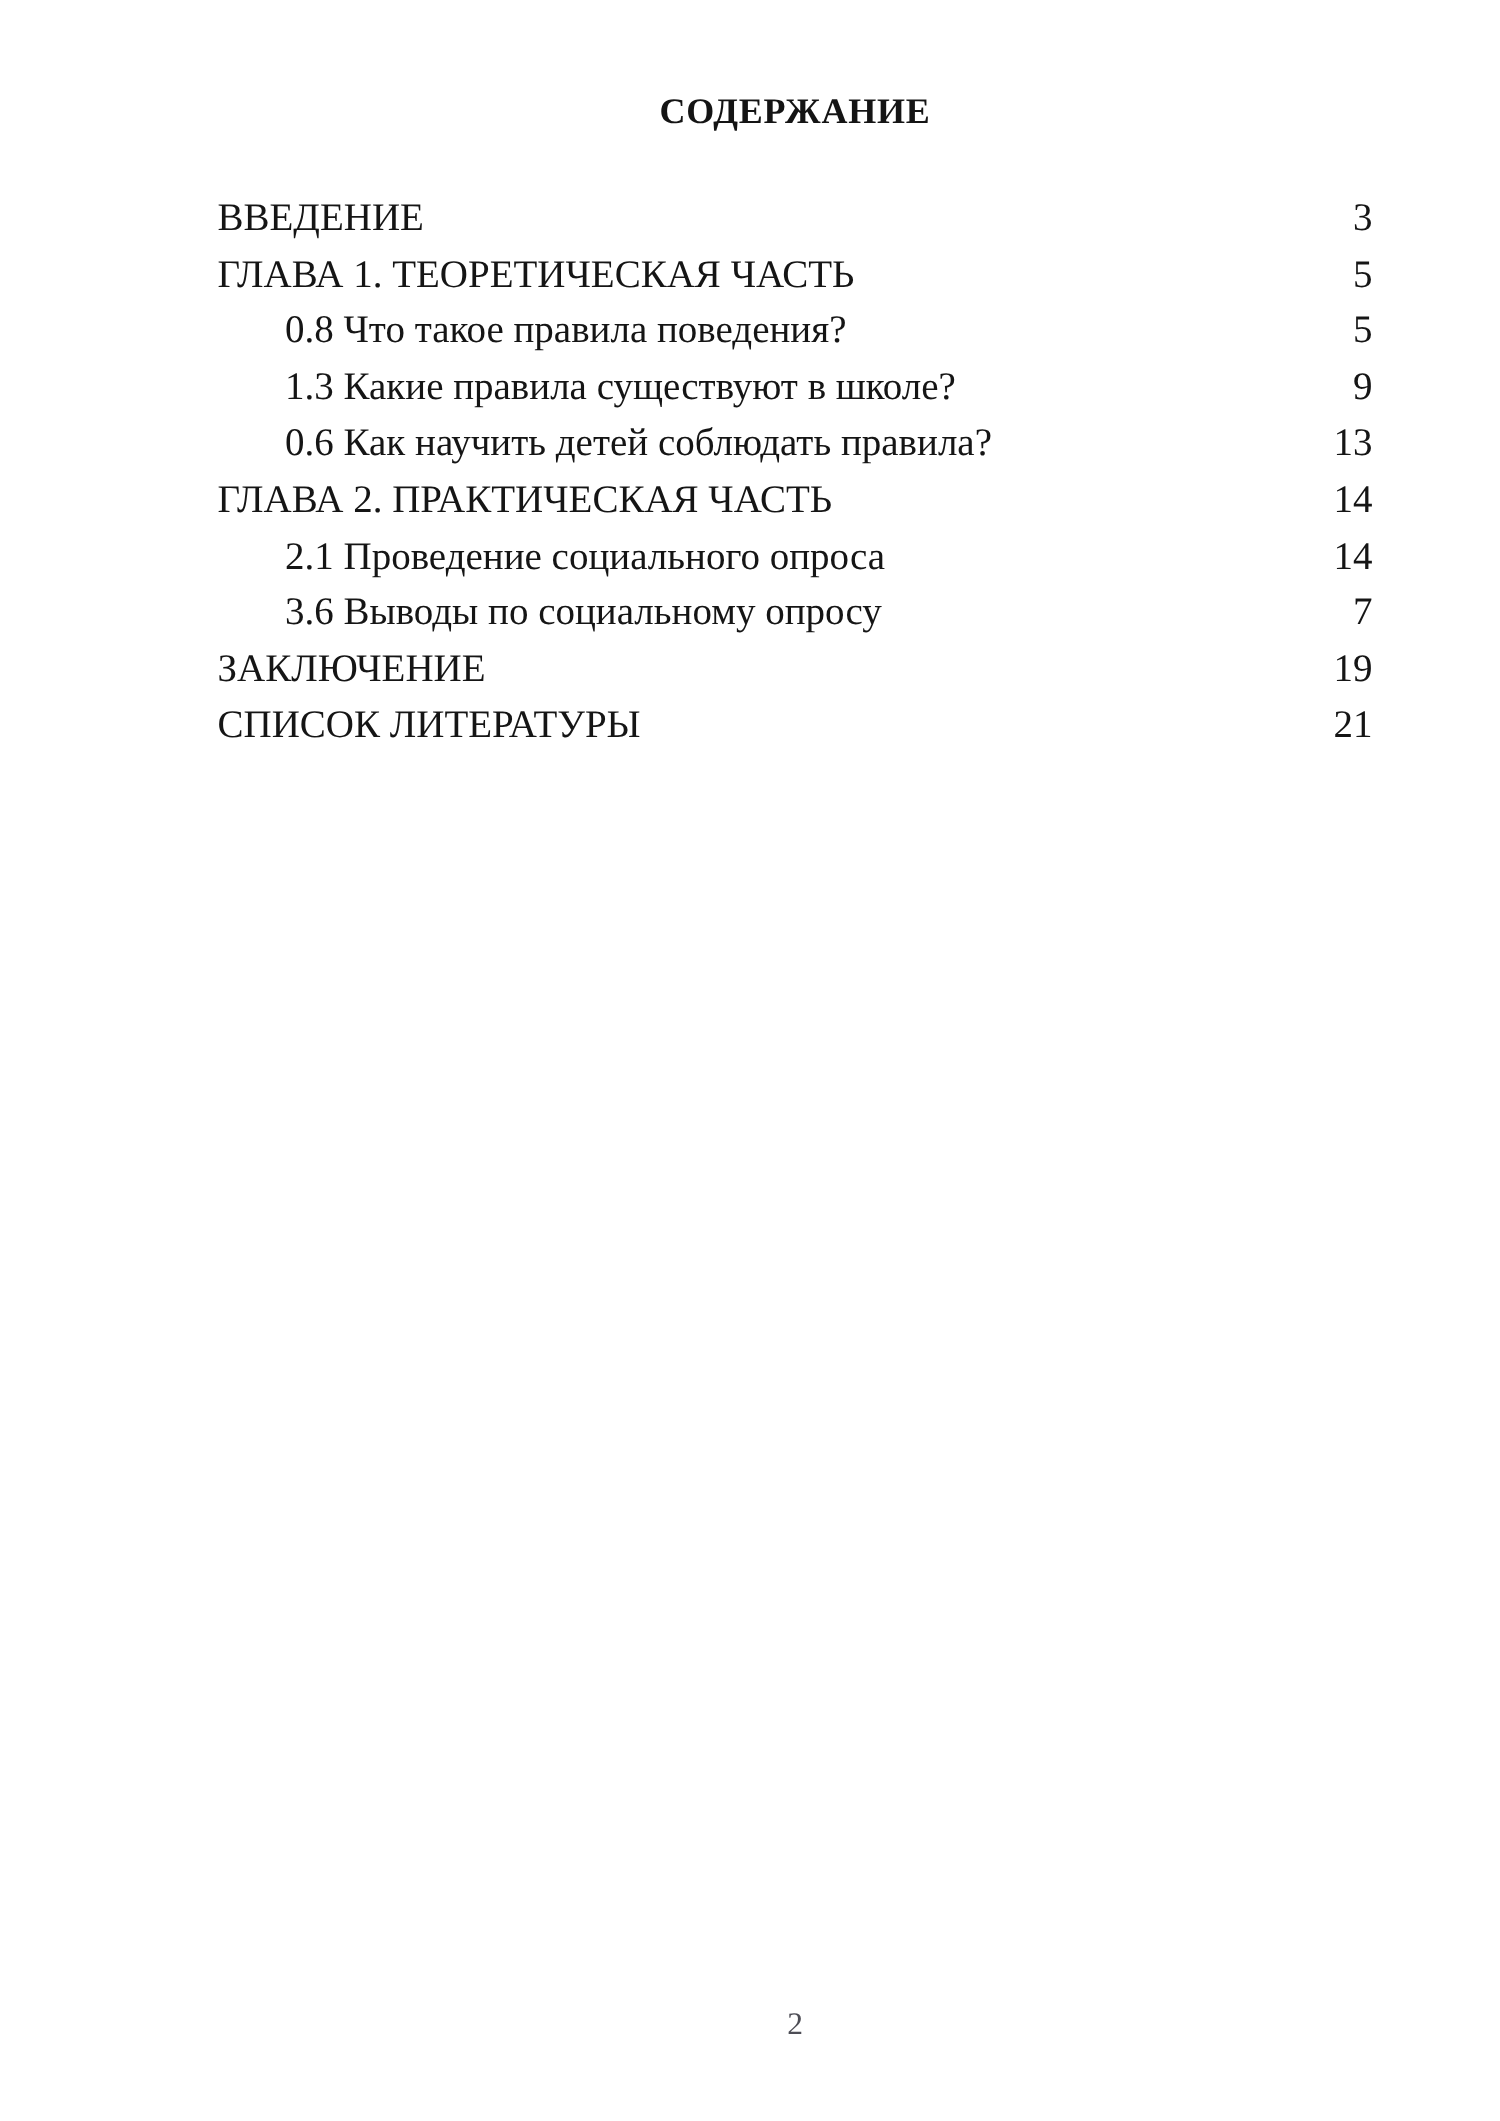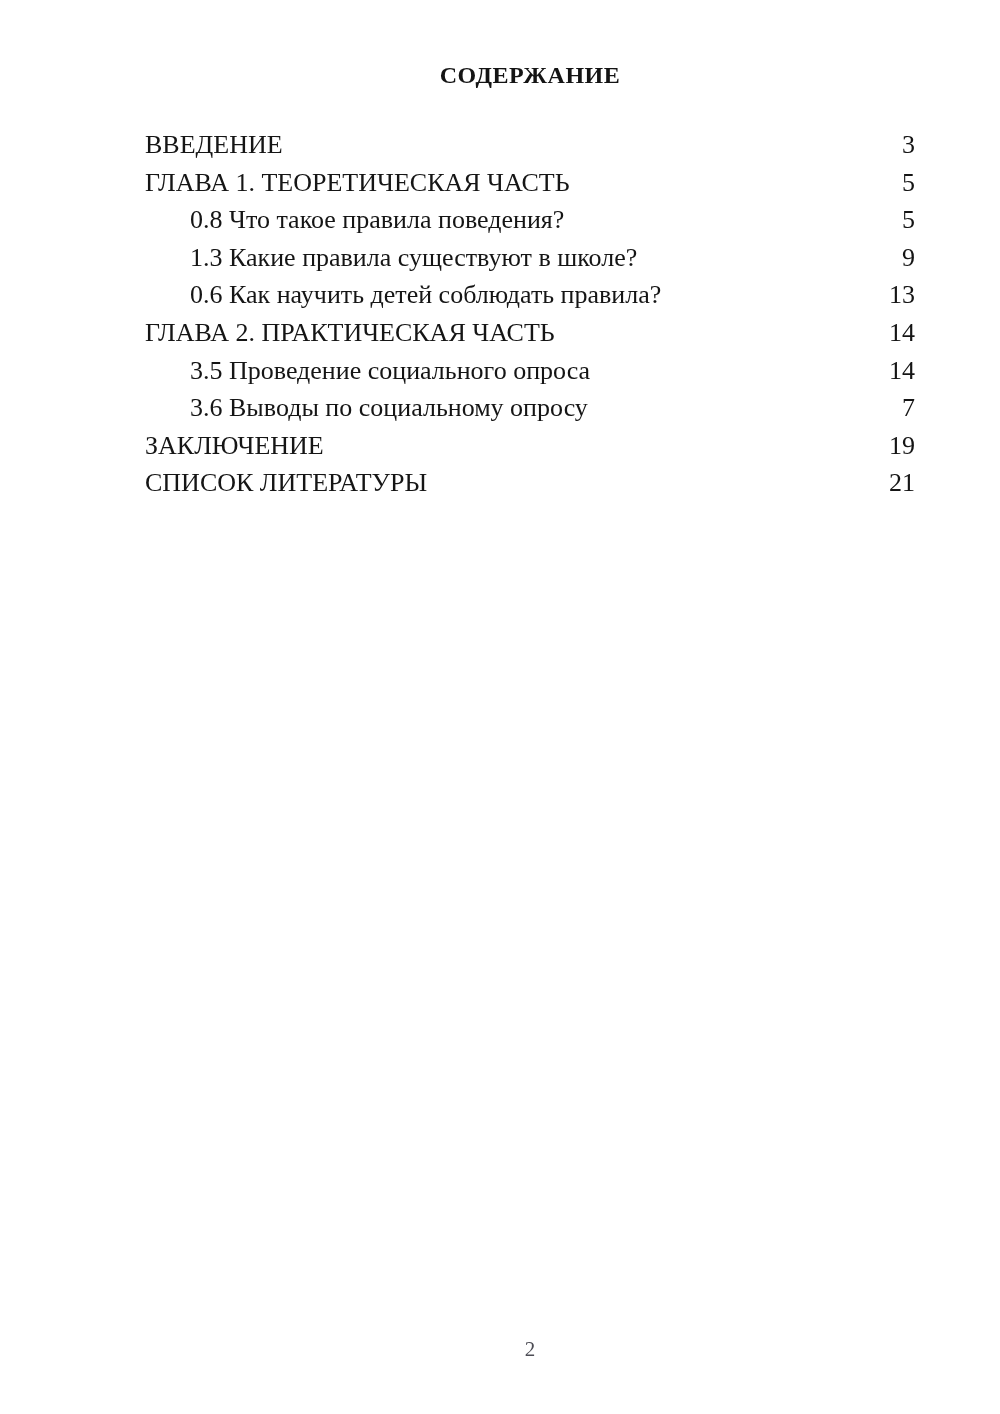--- a/index.html
+++ b/index.html
@@ -93,21 +93,21 @@
         </div>
         <div class="toc-row sub">
           <span class="label">0.6 Как научить детей соблюдать правила?</span>
           <span class="pageno">13</span>
         </div>
         <div class="toc-row">
           <span class="label">ГЛАВА 2. ПРАКТИЧЕСКАЯ ЧАСТЬ</span>
           <span class="pageno">14</span>
         </div>
         <div class="toc-row sub">
-          <span class="label">3.5 Проведение социального опроса</span>
+          <span class="label">2.1 Проведение социального опроса</span>
           <span class="pageno">14</span>
         </div>
         <div class="toc-row sub">
           <span class="label">3.6 Выводы по социальному опросу</span>
           <span class="pageno">7</span>
         </div>
         <div class="toc-row">
           <span class="label">ЗАКЛЮЧЕНИЕ</span>
           <span class="pageno">19</span>
         </div>

